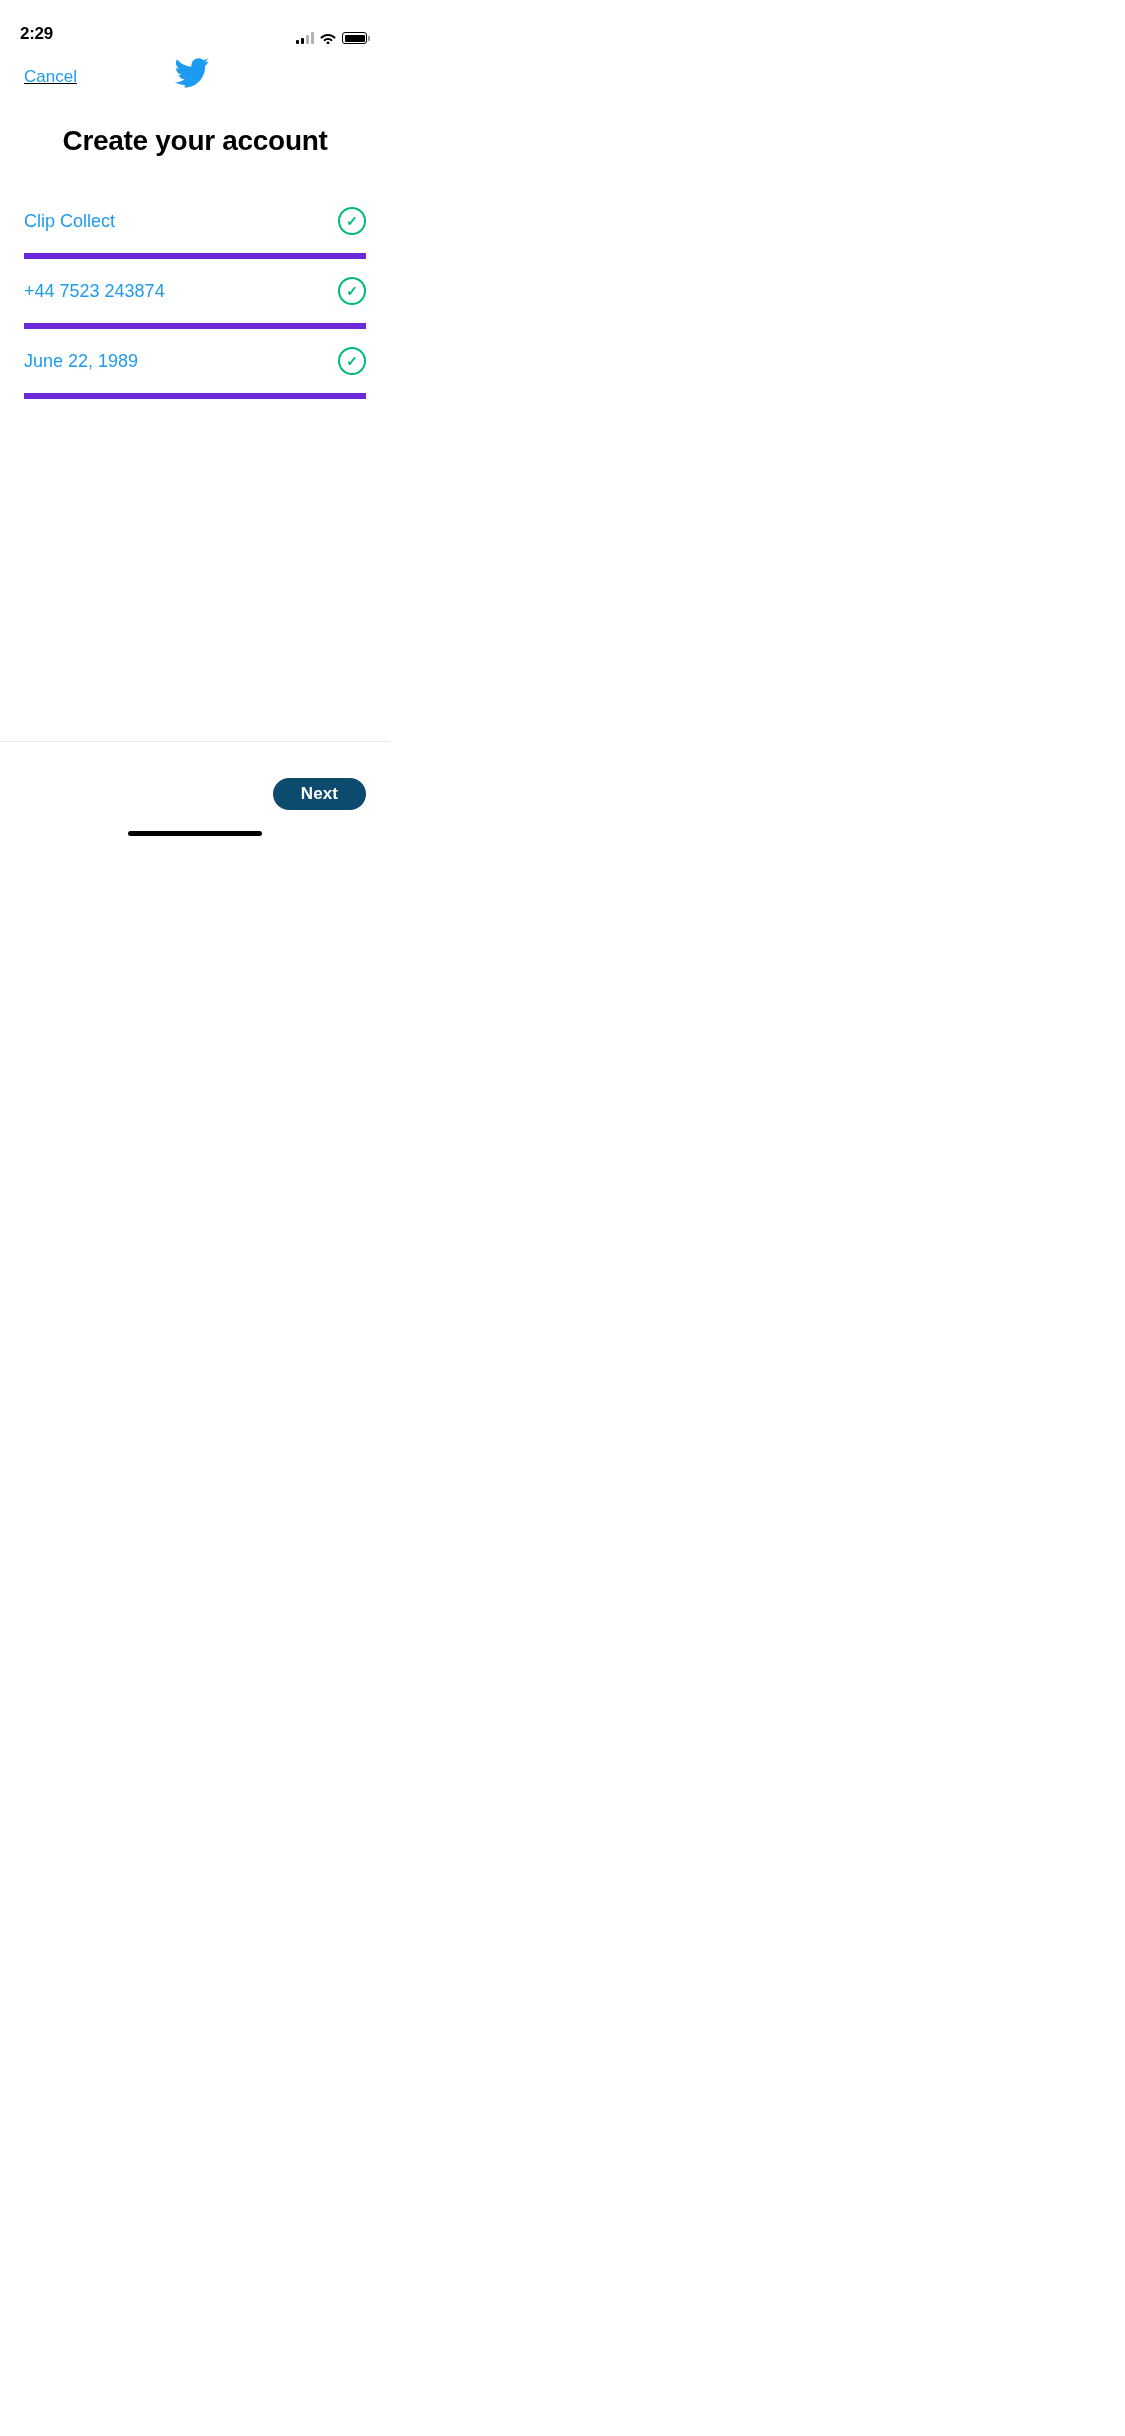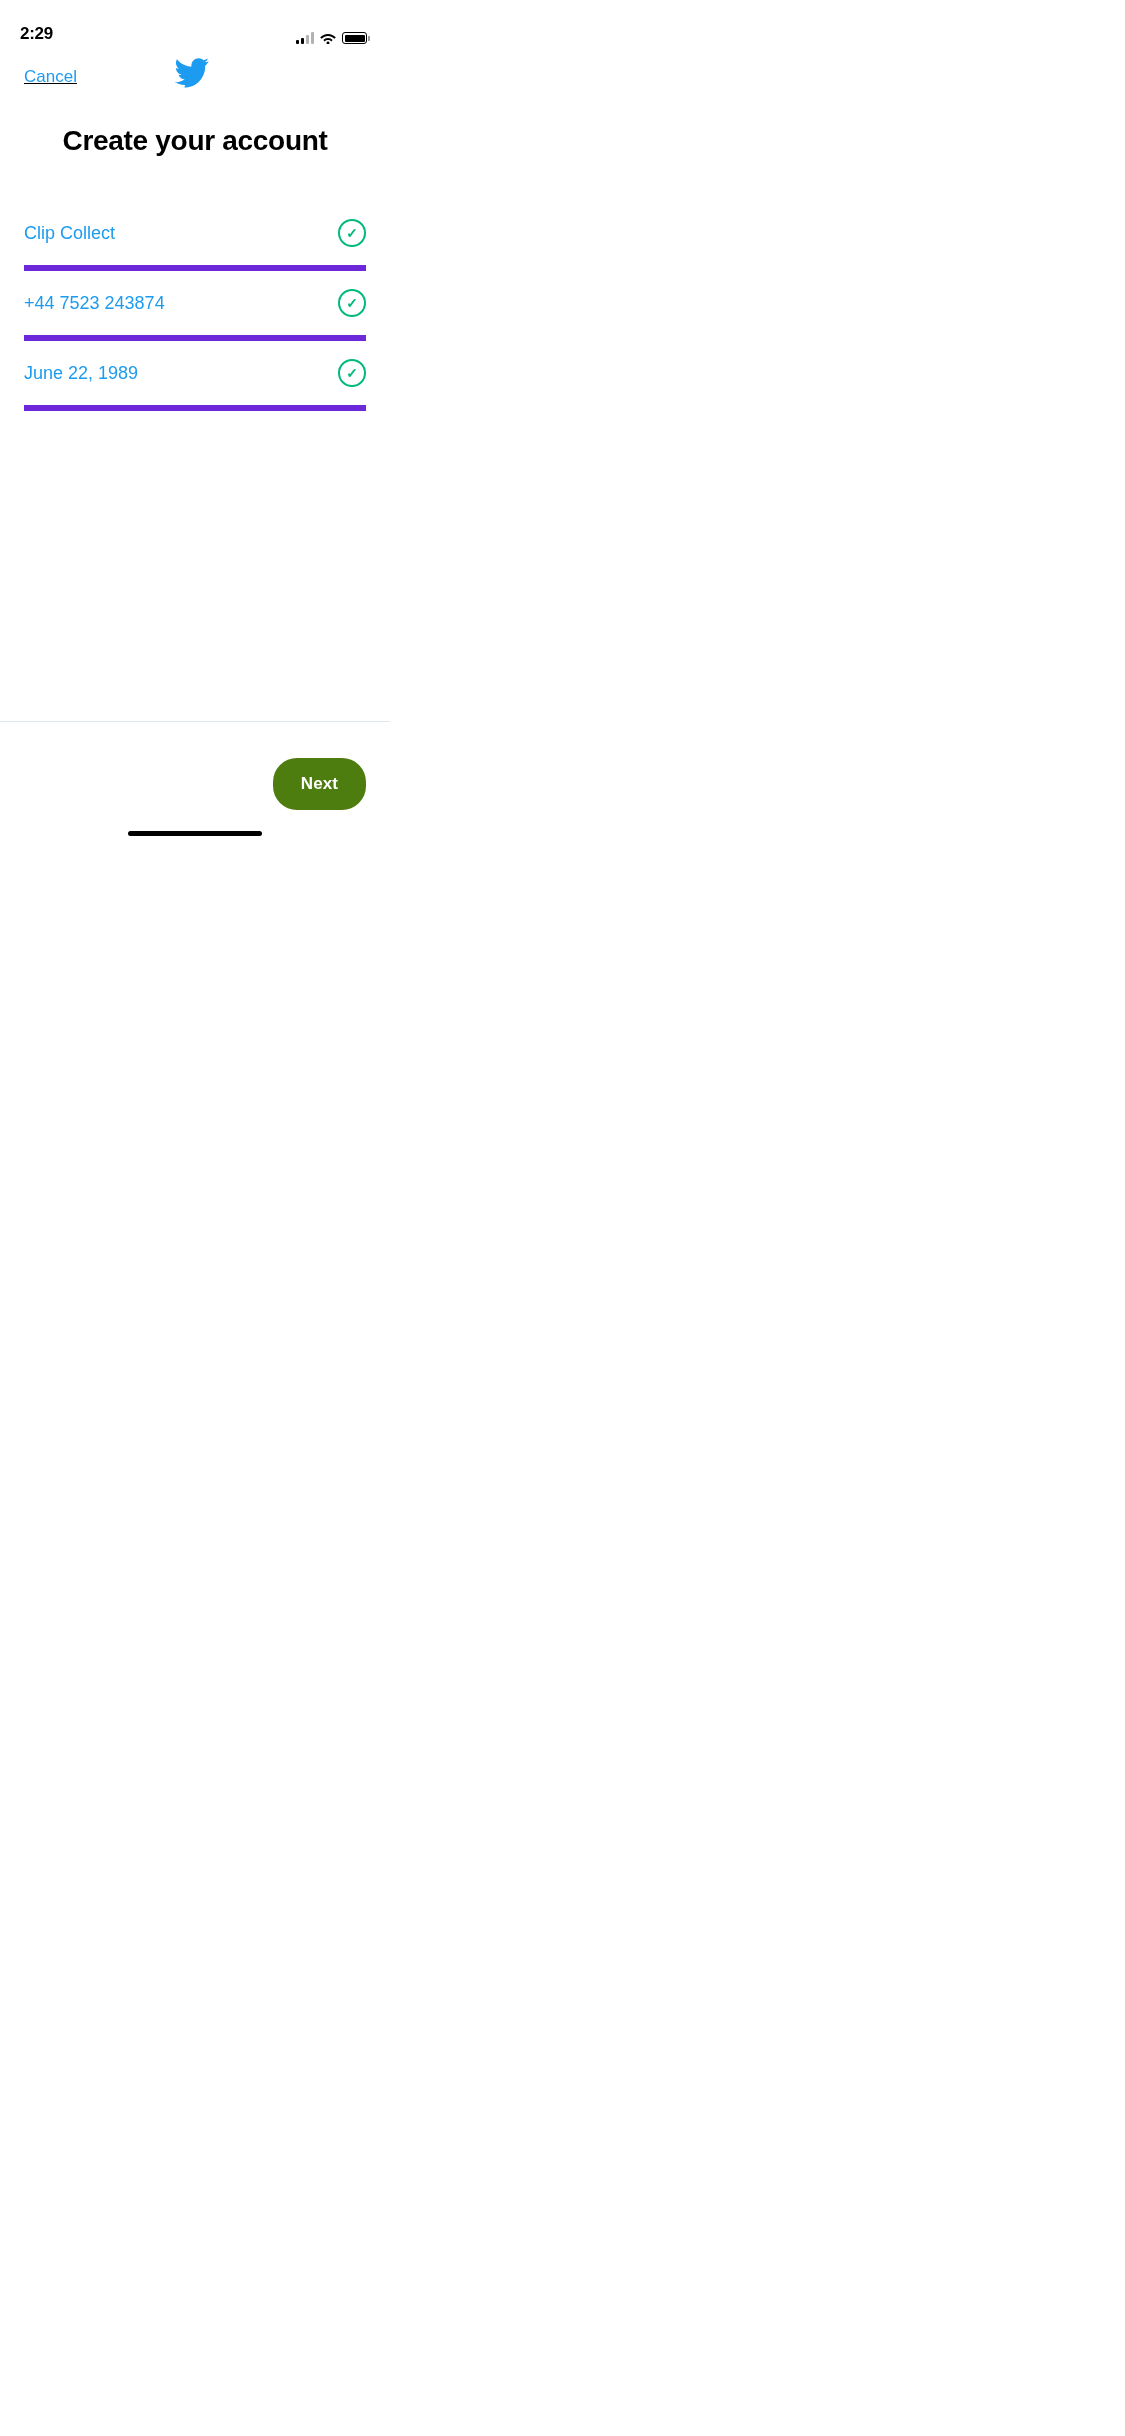--- a/index.html
+++ b/index.html
@@ -125,21 +125,21 @@
     
     .main-content {
       padding: 20px 24px 0 24px;
     }
 
     .page-title {
       font-size: 28px;
       font-weight: 800;
       color: #000000;
       text-align: center;
-      margin-bottom: 44px;
+      margin-bottom: 32px;
       letter-spacing: -0.3px;
     }
 
     
     .form-fields {
       margin-top: 8px;
     }
 
     .field-row {
       display: flex;
@@ -181,25 +181,25 @@
       right: 0;
       padding: 12px 24px 34px 24px;
       border-top: 1px solid #e1e8ed;
       display: flex;
       justify-content: flex-end;
       align-items: center;
       background: #ffffff;
     }
 
     .next-btn {
-      background: #4d7c0f;
+      background: #0c4a6e;
       color: #ffffff;
       font-size: 17px;
       font-weight: 700;
-      padding: 16px 28px;
+      padding: 6px 28px;
       border-radius: 24px;
       border: none;
       cursor: pointer;
       letter-spacing: 0.1px;
       margin-top: 24px;
     }
 
     
     .home-indicator {
       position: absolute;

